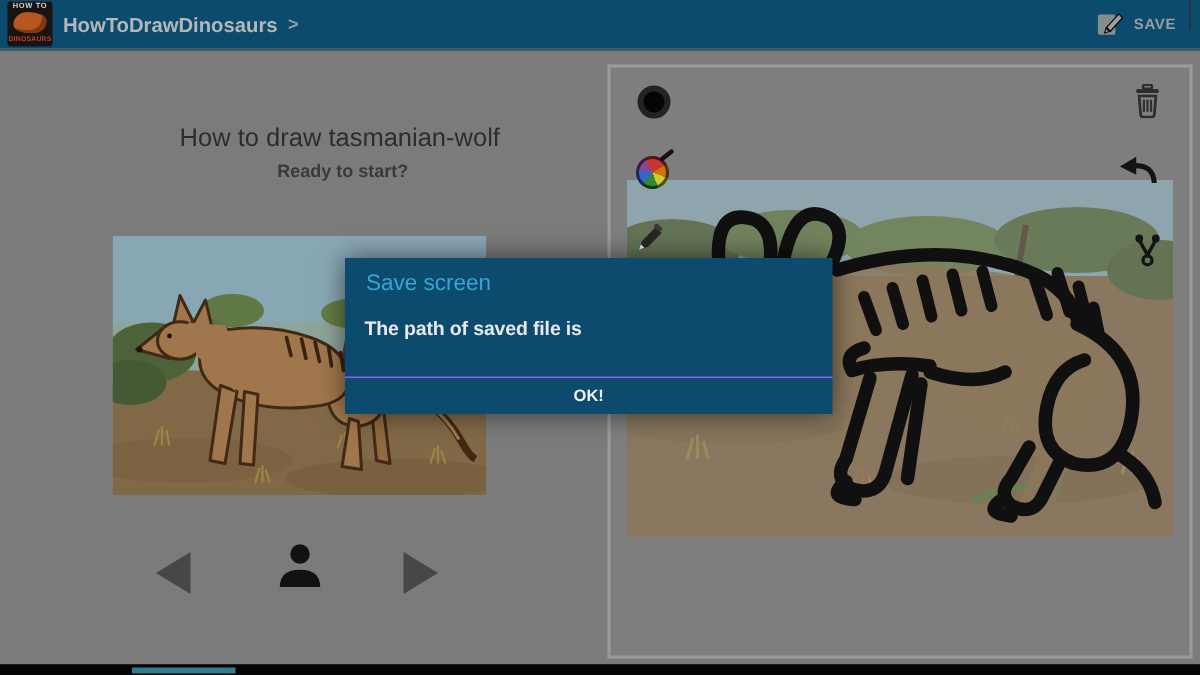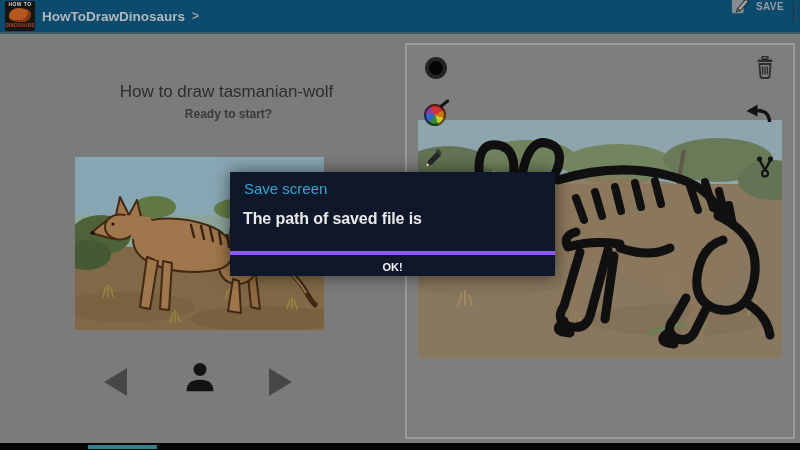--- a/index.html
+++ b/index.html
@@ -10,21 +10,21 @@
   }
   
   .actionbar{position:absolute;left:0;top:0;width:800px;height:32px;background:#0c4a6e;z-index:5;}
   .actionbar-underline{position:absolute;left:0;top:32px;width:800px;height:2px;background:#3e5a68;z-index:5;}
   .app-icon{position:absolute;left:5px;top:1px;width:30px;height:30px;background:#171412;border-radius:2px;overflow:hidden;}
   .app-icon .t{display:block;text-align:center;font-size:5px;line-height:7px;color:#cfd3d5;font-weight:bold;letter-spacing:.4px;}
   .app-icon .dino{display:block;height:14px;margin:0 4px;background:#b5571f;border-radius:46% 60% 40% 55%/60% 45% 60% 40%;box-shadow:inset -3px -2px 0 #7e3712;}
   .app-icon .b{display:block;text-align:center;font-size:4.5px;line-height:7px;color:#c24034;font-weight:bold;letter-spacing:.2px;}
   .breadcrumb{position:absolute;left:42px;top:0;height:32px;display:flex;align-items:center;font-size:13.5px;font-weight:bold;color:#b2b8ba;}
   .breadcrumb .sep{margin:0 7px;color:#9aa0a2;font-size:12px;}
-  .actionbar-actions{position:absolute;right:6px;top:0;height:22px;display:flex;align-items:flex-end;}
+  .actionbar-actions{position:absolute;right:6px;top:0;height:22px;display:flex;align-items:flex-start;}
   .action-btn{display:flex;align-items:center;height:32px;padding:0 9px;cursor:pointer;}
   .action-btn .lbl{font-size:10px;font-weight:bold;color:#989ea0;letter-spacing:.4px;margin-left:7px;}
   .action-divider{width:1px;height:20px;background:#2c2c2c;}
   
   .content{position:absolute;left:0;top:34px;width:800px;height:409px;background:#7b7b7b;}
   .page-title{position:absolute;left:0;top:82px;width:405px;text-align:center;font-size:17px;color:#2d2d2d;}
   .page-subtitle{position:absolute;left:0;top:107px;width:457px;text-align:center;font-size:12px;font-weight:bold;color:#3a3a3a;}
   .thumb{position:absolute;left:75px;top:157px;width:249px;height:173px;overflow:hidden;}
   .thumb svg{display:block;}
   
@@ -35,26 +35,26 @@
   
   .canvas-panel{position:absolute;left:405px;top:43px;width:390px;height:396px;background:#7e7e7e;border:2px solid #9b9b9b;box-sizing:border-box;}
   .canvas-image{position:absolute;left:418px;top:120px;width:364px;height:238px;overflow:hidden;}
   .tool{position:absolute;cursor:pointer;}
   .tool-brush{left:425px;top:57px;width:14px;height:14px;background:#050505;border:4px solid #232323;border-radius:50%;}
   .tool-wheel{left:424px;top:104px;width:22px;height:22px;border-radius:50%;
     background:conic-gradient(#c33 0 60deg,#c70 60deg 110deg,#cc3 110deg 160deg,#383 160deg 220deg,#36c 220deg 280deg,#849 280deg 330deg,#c33 330deg);
     box-shadow:inset 0 0 0 2px rgba(10,10,10,.65);}
   .tool-wheel .handle{position:absolute;right:-4px;top:-2px;width:11px;height:3px;background:#111;transform:rotate(-38deg);border-radius:2px;}
   
-  .dialog{position:absolute;left:230px;top:172px;width:325px;height:104px;background:#0f172a;z-index:10;
+  .dialog{position:absolute;left:230px;top:172px;width:325px;height:104px;background:#0c4a6e;z-index:10;
     box-shadow:0 0 16px rgba(0,0,0,.55);display:flex;flex-direction:column;}
   .dialog-title{height:33px;line-height:34px;padding-left:14px;font-size:15px;font-weight:500;color:#35a7d2;}
   .dialog-titleline{height:2px;background:#2f9fcf;}
-  .dialog-body{flex:1;padding:7px 13px 0;color:#e9e9e9;font-weight:bold;font-size:16px;line-height:14.5px;letter-spacing:-.1px;white-space:nowrap;}
-  .dialog-buttons{height:26px;border-top:4px solid #8b5cf6;text-align:center;margin-top:24px;}
+  .dialog-body{flex:1;padding:7px 13px 0;color:#e9e9e9;font-weight:bold;font-size:13px;line-height:14.5px;letter-spacing:-.1px;white-space:nowrap;}
+  .dialog-buttons{height:26px;border-top:1px solid #8b5cf6;text-align:center;margin-top:24px;}
   .dialog-ok{display:inline-block;min-width:140px;height:25px;line-height:25px;font-size:11px;font-weight:bold;color:#f2f2f2;cursor:pointer;}
   
   .bottom-bar{position:absolute;left:0;top:443px;width:800px;height:7px;background:#050505;}
   .bottom-strip{position:absolute;left:88px;top:445px;width:69px;height:4px;background:#2f7f92;}
 </style>
 </head>
 <body>
 
 <div class="actionbar">
   <div class="app-icon">

